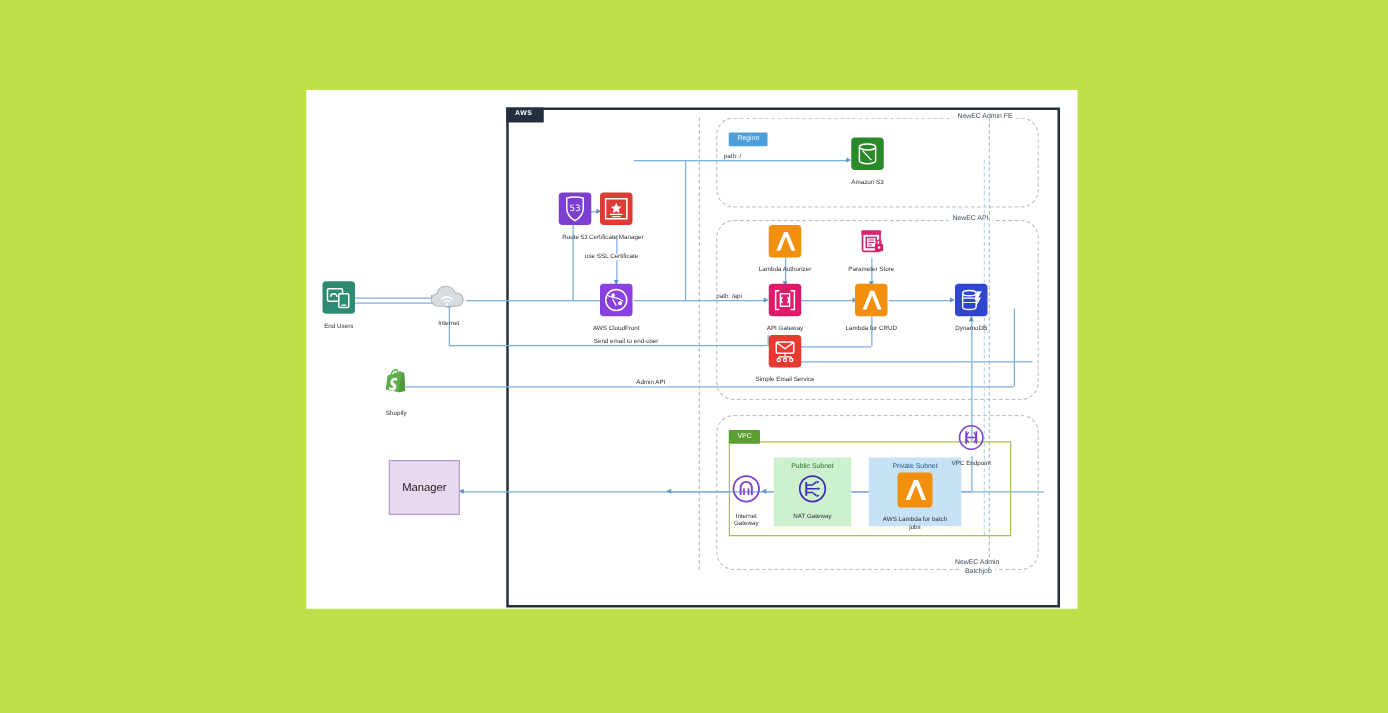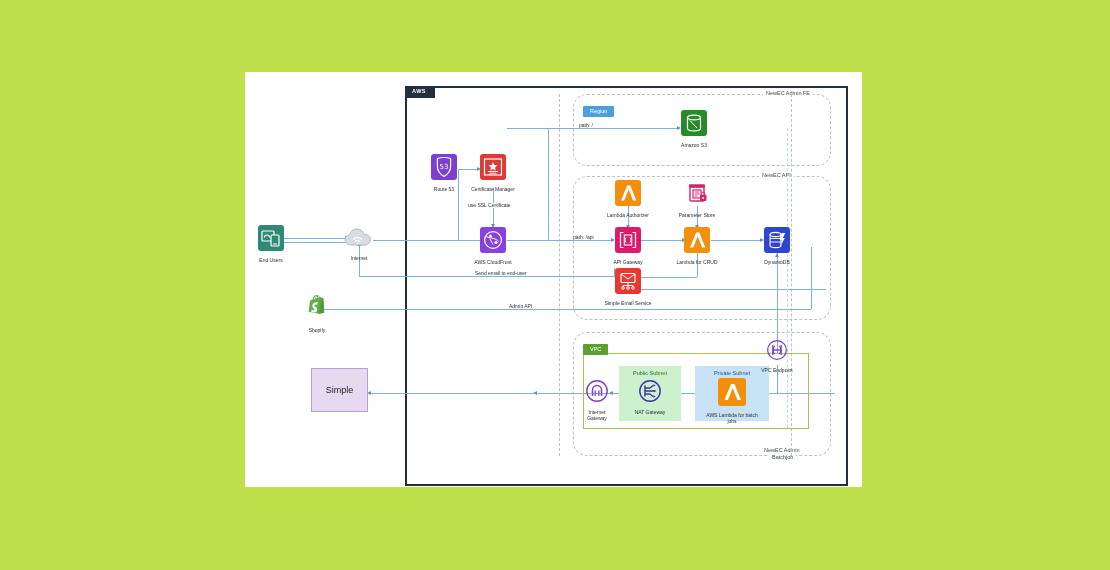--- a/index.html
+++ b/index.html
@@ -227,21 +227,21 @@
         <svg width="30" height="22" viewBox="0 0 30 22">
           <path d="M7.5 18 C3.4 18 1 15.6 1 12.8 C1 10.2 3 8.2 5.5 8 C6.1 4.6 9.1 2 12.8 2 C16.2 2 19.1 4.2 20 7.2 C23.4 7.2 26.5 9.2 26.5 12.6 C26.5 15.6 24.2 18 21 18 Z" fill="#d9dde1" stroke="#aeb5bc" stroke-width="0.9"></path>
           <path d="M9 12.5 a6 6 0 0 1 9 0" fill="none" stroke="#ffffff" stroke-width="1.3"></path>
           <path d="M11 14.6 a3.6 3.6 0 0 1 5 0" fill="none" stroke="#ffffff" stroke-width="1.3"></path>
           <circle cx="13.5" cy="16.5" r="1" fill="#ffffff"></circle>
         </svg>
       </span>
       <span class="cap">Internet</span>
     </div>
 
-    <div class="node" style="left:168px;top:82px;width:62px;">
+    <div class="node" style="left:184px;top:82px;width:62px;">
       <span class="ico">
         <span class="tile" style="display:inline-block;background:#7d3fd1;">
           <svg viewBox="0 0 26 26">
             <path d="M13 3.5 c3.6 0 6.6 1 6.6 1 v8 c0 5-3.6 8.2-6.6 10 -3-1.8-6.6-5-6.6-10 v-8 s3-1 6.6-1z" fill="none" stroke="#ffffff" stroke-width="1.2"></path>
             <text x="13" y="14.5" font-size="7" fill="#ffffff" text-anchor="middle" font-family="DejaVu Sans, sans-serif">53</text>
           </svg>
         </span>
       </span>
       <span class="cap">Route 53</span>
     </div>
@@ -383,21 +383,21 @@
         <svg width="24" height="27" viewBox="0 0 24 27">
           <path d="M16.4 3.2 c-.2-.1-1.3-.3-1.3-.3 s-.9-.9-1-1 c-.1-.1-.3-.1-.5 0 0 0-.2.1-.5.2 -.3-.9-.9-1.8-2-1.8 h-.1 C10.7.1 10.3 0 10 0 7.6 0 6.4 3 6.1 4.5 5.2 4.8 4.5 5 4.4 5 3.9 5.2 3.9 5.2 3.8 5.7 3.8 6 2.5 16 2.5 16 l9.6 1.8 5.2-1.1 S16.6 3.3 16.4 3.2z M12.6 2.4 l-.8.2 c0-1-.1-1.7-.3-2.1 .6.1 1 .9 1.1 1.9z M10.9 2.9 L9.2 3.4 c.2-.7.5-1.3.9-1.8 .2-.1.3-.2.5-.2 .2.5.3 1.1.3 1.5z M10 .9 c.1 0 .2 0 .3.1 -.2.1-.4.3-.6.5 -.5.6-.9 1.5-1.1 2.4 l-1.4.4 C7.6 3.1 8.6.9 10 .9z" fill="#5fae4b" transform="translate(1,1) scale(1.05)"></path>
           <path d="M16.4 3.2 c-.2-.1-1.3-.3-1.3-.3 L12 18 l5.3-1.1 S16.6 3.3 16.4 3.2z" fill="#4f9a3d" transform="translate(1,1) scale(1.05)"></path>
           <path d="M11.3 7.3 l-.7 2 s-.6-.3-1.4-.3 c-1.1 0-1.2.7-1.2.9 0 1 2.6 1.4 2.6 3.8 0 1.8-1.2 3-2.8 3 -1.9 0-2.9-1.2-2.9-1.2 l.5-1.7 s1 .9 1.9.9 c.6 0 .8-.4.8-.7 0-1.3-2.1-1.4-2.1-3.6 0-1.8 1.3-3.5 3.9-3.5 1 0 1.4.2 1.4.2z" fill="#ffffff" transform="translate(1,1) scale(1.05)"></path>
         </svg>
       </span>
       <span class="cap">Shopify</span>
     </div>
 
     <div class="system-box" style="left:66px;top:296px;width:57px;height:44px;">
-      <span>Simple</span>
+      <span>Manager</span>
     </div>
 
     <div class="node" style="left:338px;top:307px;width:28px;">
       <span class="ico">
         <svg width="24" height="24" viewBox="0 0 24 24">
           <circle cx="12" cy="12" r="10.2" fill="none" stroke="#7d3fd1" stroke-width="1.4"></circle>
           <path d="M7.5 17 v-6 a4.5 4.5 0 0 1 9 0 v6" fill="none" stroke="#7d3fd1" stroke-width="1.5"></path>
           <line x1="10.2" y1="11.5" x2="10.2" y2="17" stroke="#7d3fd1" stroke-width="1.3"></line>
           <line x1="13.8" y1="11.5" x2="13.8" y2="17" stroke="#7d3fd1" stroke-width="1.3"></line>
         </svg>

